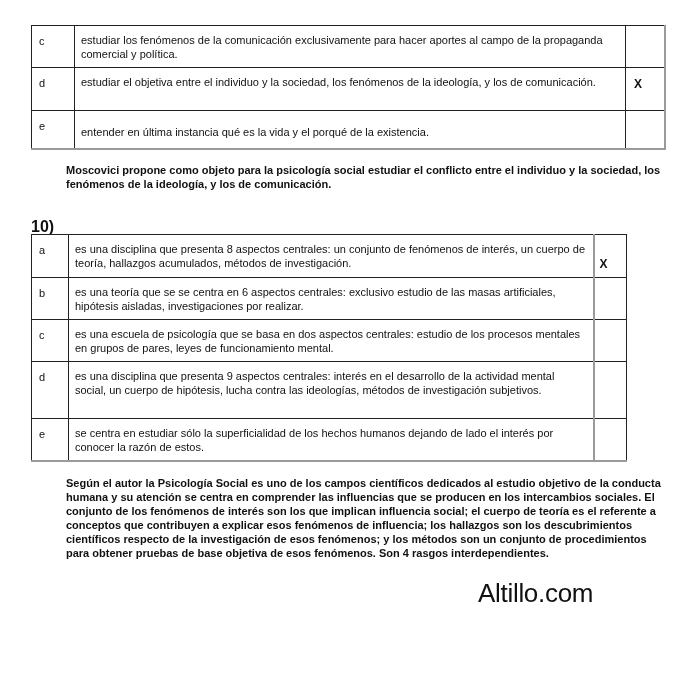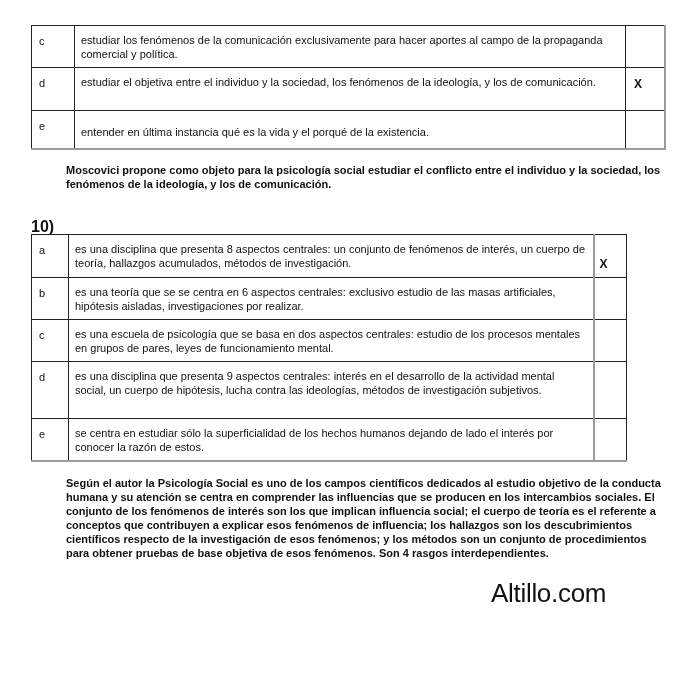--- a/index.html
+++ b/index.html
@@ -64,21 +64,20 @@
       font-size: 16px;
       line-height: 14px;
     }
     .brand {
       position: absolute;
       left: 478px;
       top: 578px;
       font-size: 26px;
       color: #111;
       letter-spacing: -0.3px;
-      margin-left: 13px;
     }
   </style>
 </head>
 <body>
 
 <table id="t1" class="tbl">
   <colgroup>
       <col style="width:43px">
       <col style="width:551px">
       <col style="width:39px">

